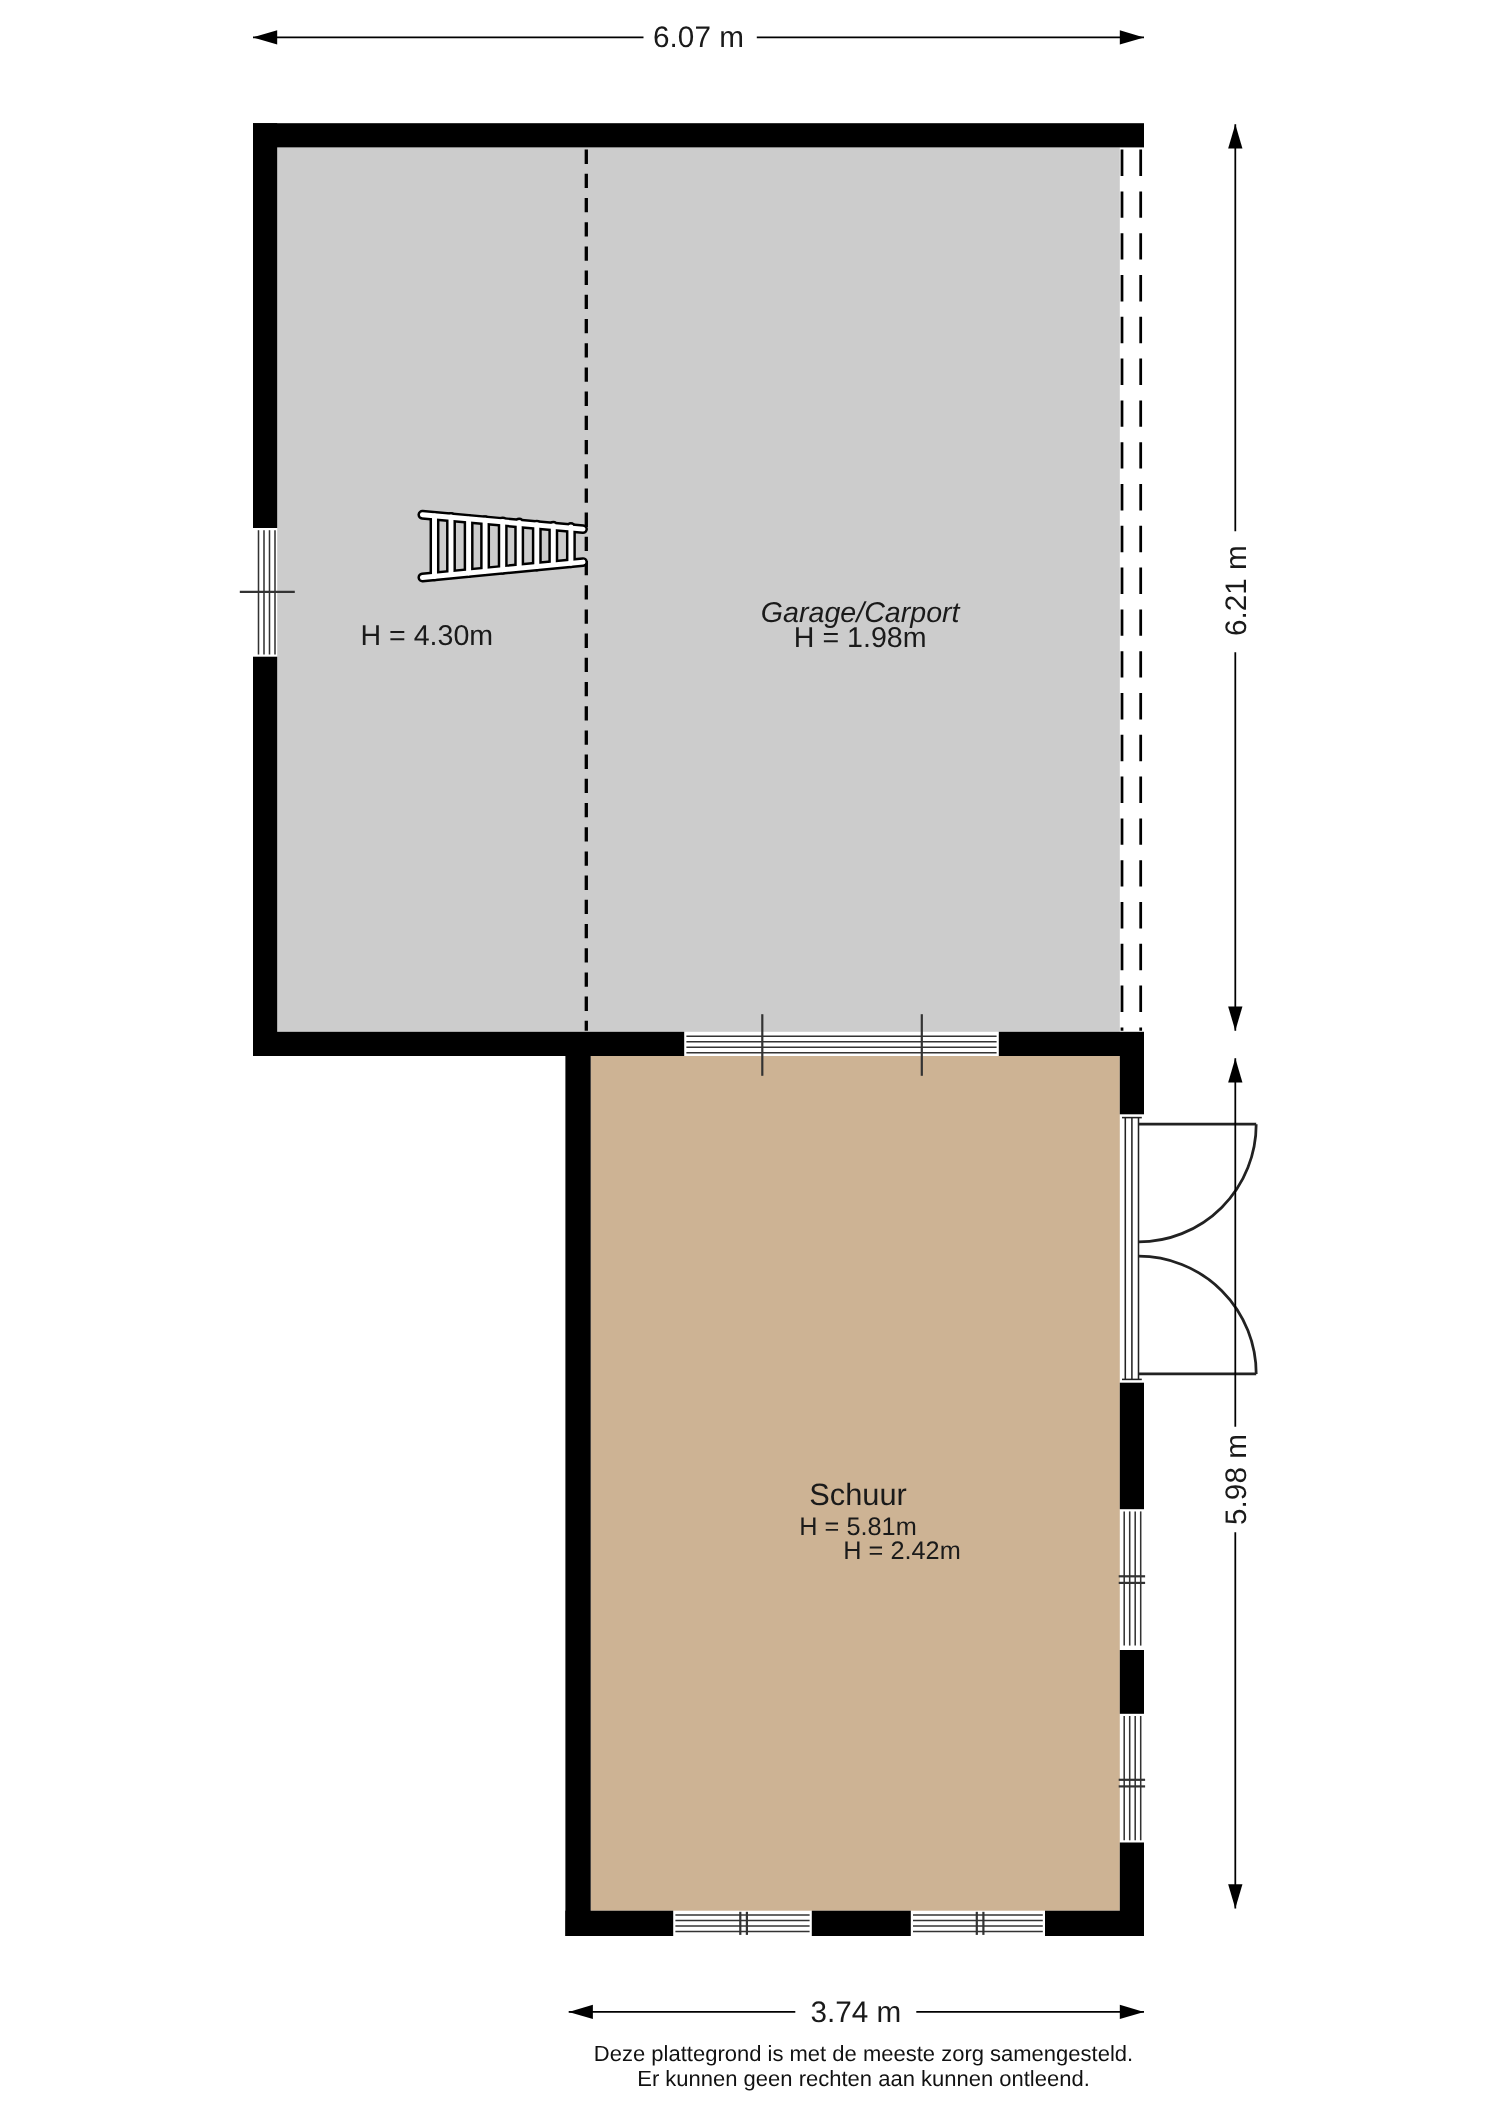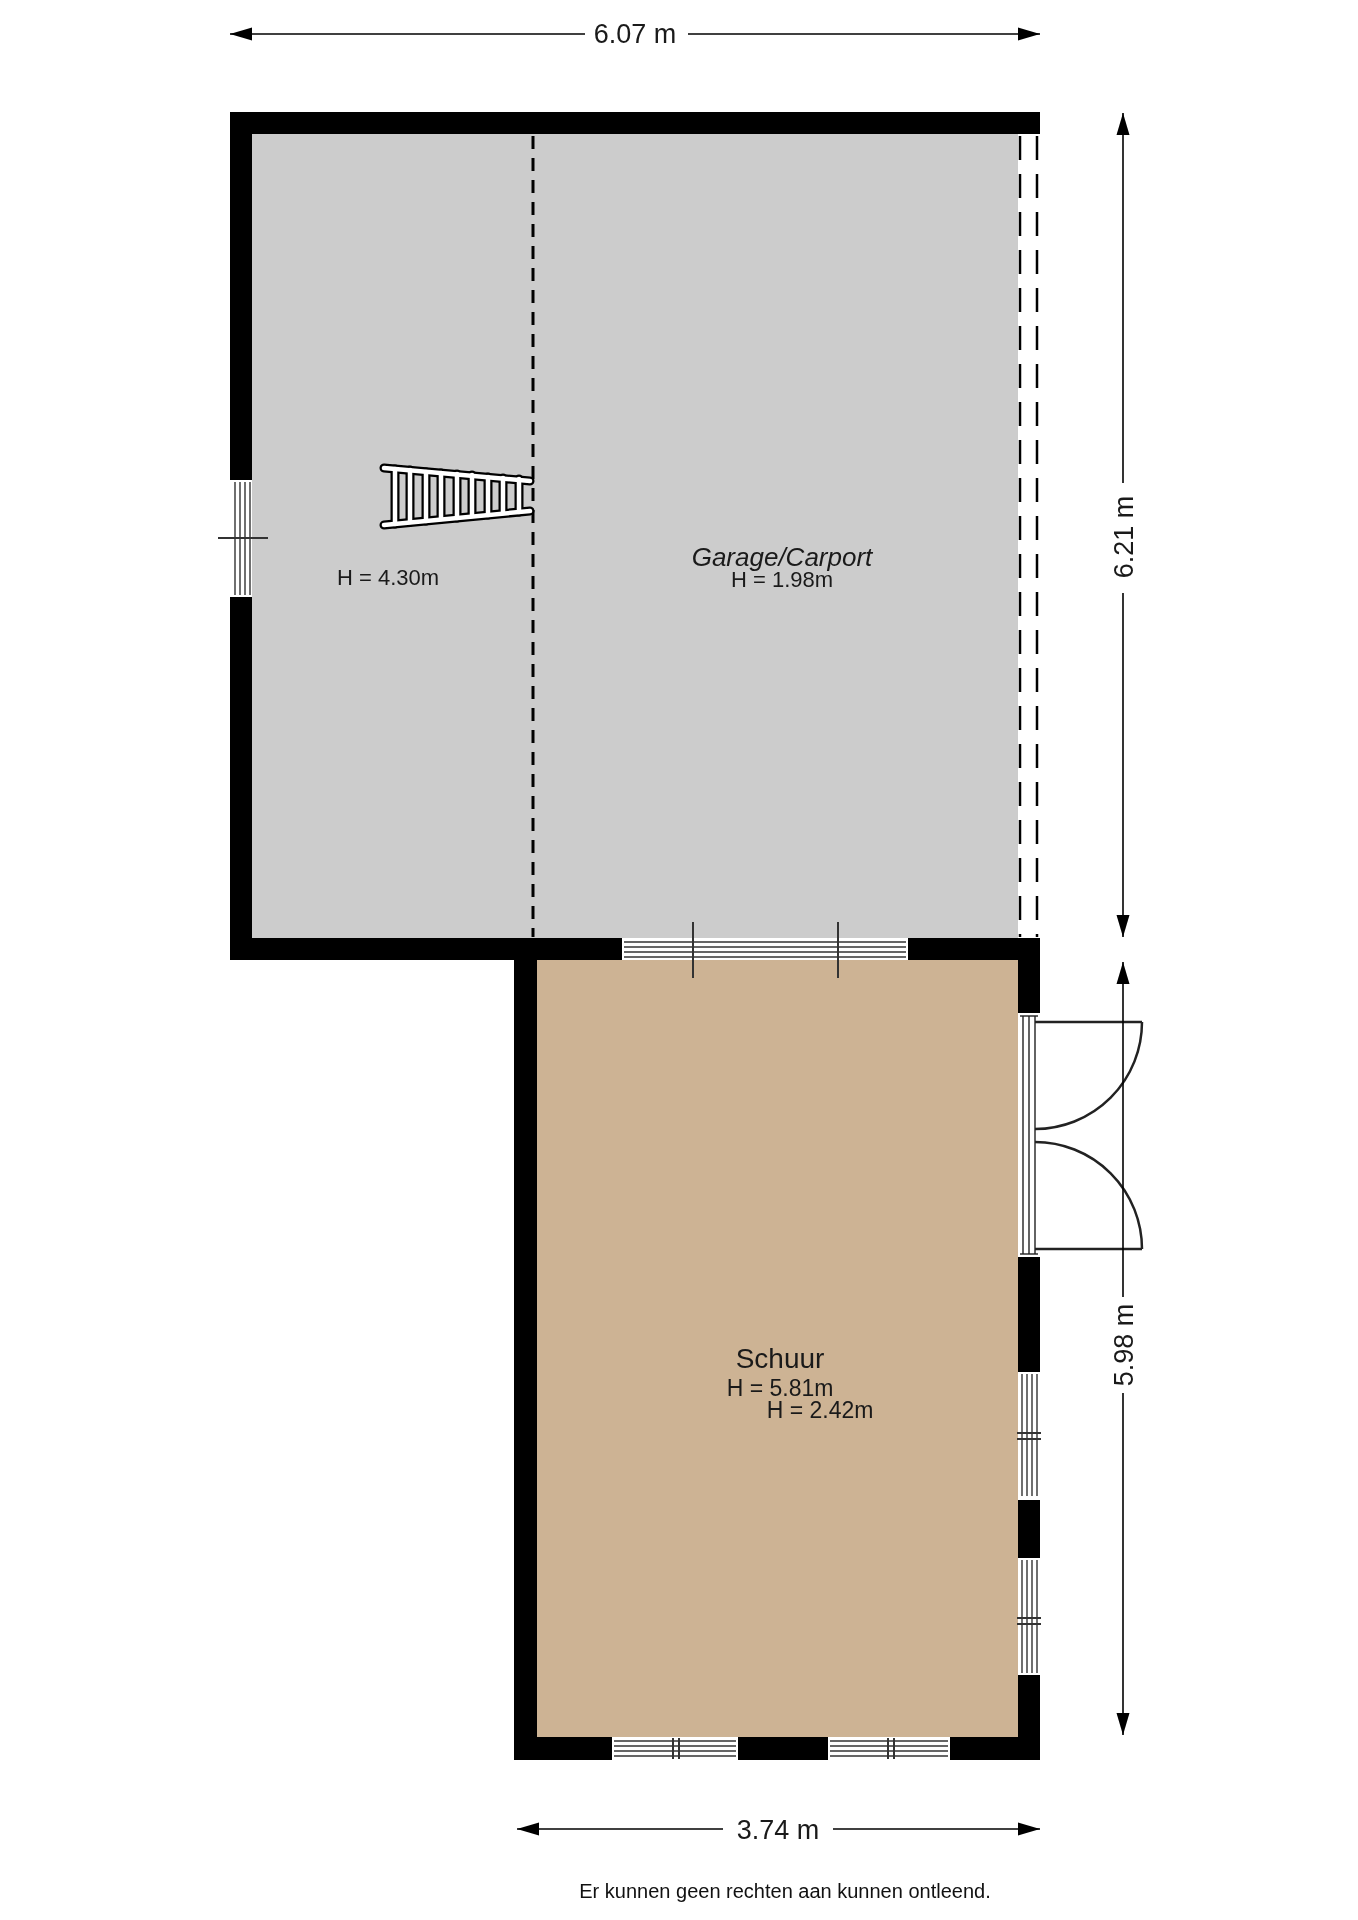--- a/index.html
+++ b/index.html
@@ -5,21 +5,21 @@
   html,body{margin:0;padding:0;background:#ffffff;}
   #canvas{
     position:relative;width:1160px;height:1920px;background:#fff;overflow:hidden;
     font-family:"Liberation Sans", sans-serif;color:#000;
   }
   .wall{position:absolute;background:#000;}
   .fill{position:absolute;}
   .lbl{position:absolute;transform:translate(-50%,-50%);white-space:nowrap;color:#1a1a1a;}
   .lbl.rot{transform:translate(-50%,-50%) rotate(-90deg);}
   .room-title{font-size:26px;}
-  .room-h{font-size:22px;}
+  .room-h{font-size:26px;}
   .dim{font-size:27px;}
   .footer-line{font-size:20px;color:#111;}
   svg{position:absolute;left:0;top:0;}
 </style>
 </head>
 <body>
 
 <div id="canvas">
 
   <div class="fill" style="left:252px;top:134px;width:766px;height:804px;background:#cccccc;"></div>
@@ -178,15 +178,16 @@
 
   <span class="lbl room-title" style="left:782px;top:557px;font-style:italic;">Garage/Carport</span>
   <span class="lbl room-h" style="left:782px;top:580px;">H = 1.98m</span>
 
   <span class="lbl room-h" style="left:388px;top:578px;">H = 4.30m</span>
 
   <span class="lbl room-title" style="left:780px;top:1359px;font-size:28px;">Schuur</span>
   <span class="lbl room-h" style="left:780px;top:1388px;font-size:23px;">H = 5.81m</span>
   <span class="lbl room-h" style="left:780px;top:1410px;font-size:23px;margin-left:40px;">H = 2.42m</span>
 
+  <span class="lbl footer-line" style="left:785px;top:1868px;">Deze plattegrond is met de meeste zorg samengesteld.</span>
   <span class="lbl footer-line" style="left:785px;top:1891px;">Er kunnen geen rechten aan kunnen ontleend.</span>
 
 </div>
 
 </body></html>

